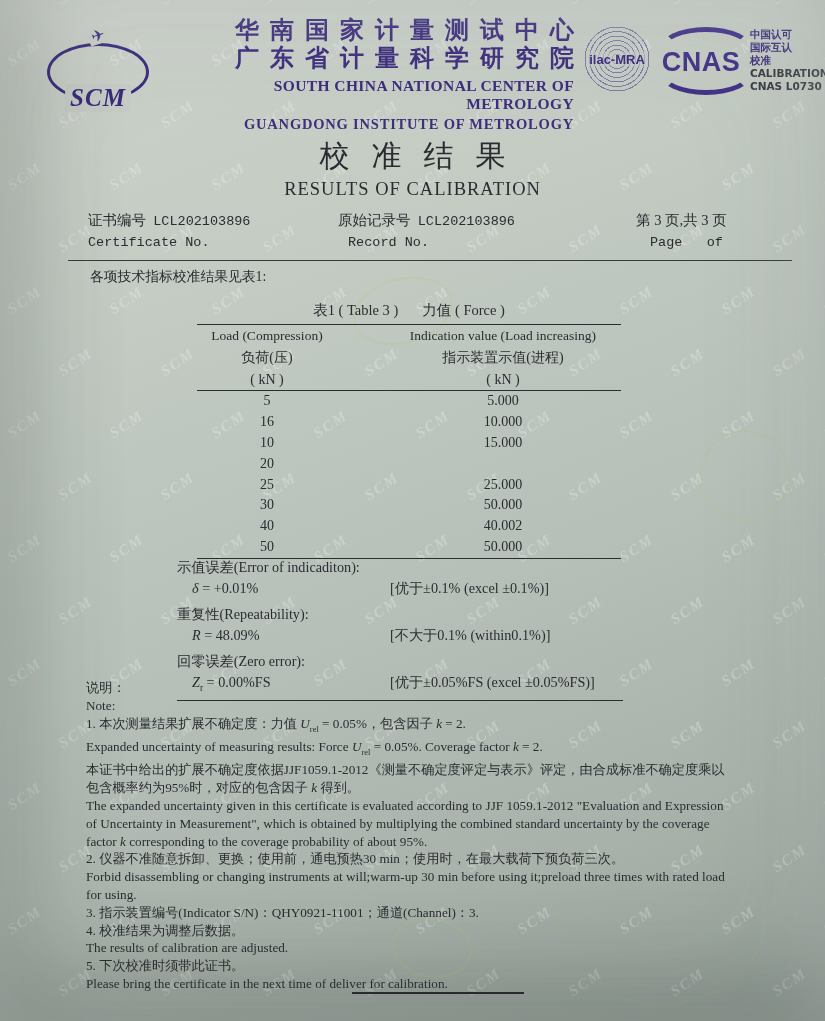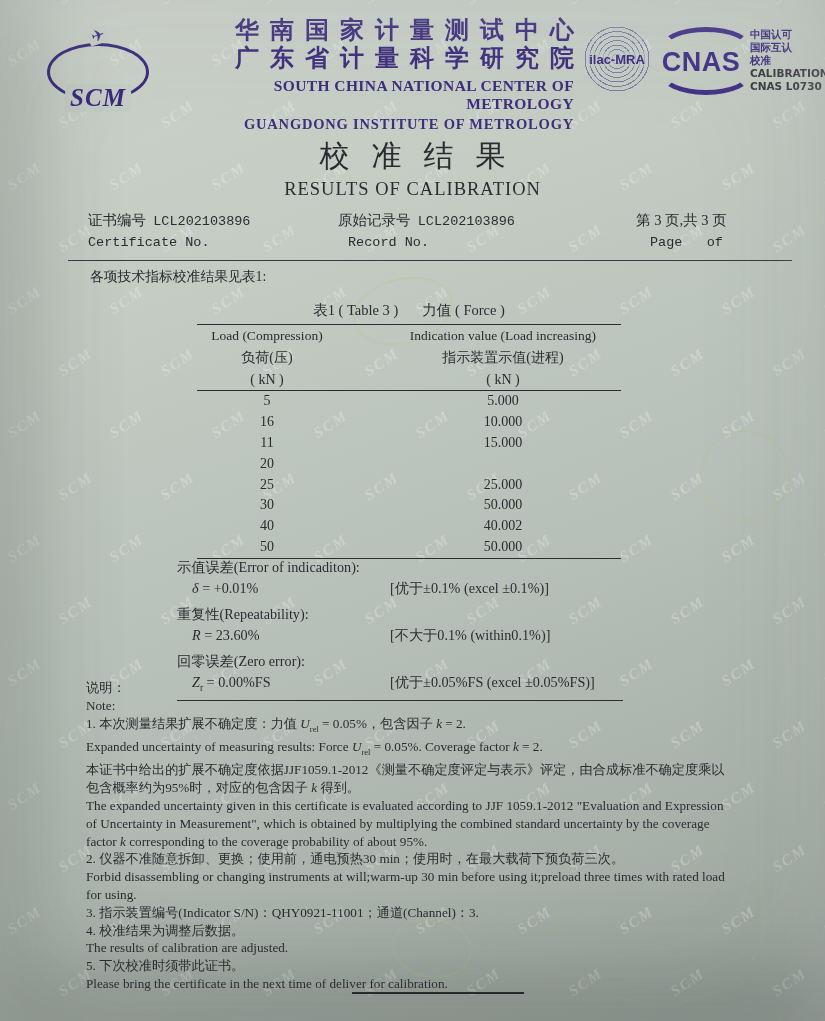--- a/index.html
+++ b/index.html
@@ -327,21 +327,21 @@
       <div class="t-body">
           <div class="t-row">
             <div class="c1">5</div>
             <div class="c2">5.000</div>
           </div>
           <div class="t-row">
             <div class="c1">16</div>
             <div class="c2">10.000</div>
           </div>
           <div class="t-row">
-            <div class="c1">11</div>
+            <div class="c1">10</div>
             <div class="c2">15.000</div>
           </div>
           <div class="t-row">
             <div class="c1">20</div>
           </div>
           <div class="t-row">
             <div class="c1">25</div>
             <div class="c2">25.000</div>
           </div>
           <div class="t-row">
@@ -361,21 +361,21 @@
     </div>
 
     <div class="results">
       <div class="res-label">示值误差(Error of indicaditon):</div>
       <div class="res-row">
         <span class="res-sym">δ</span><sub class="res-sub"></sub><span> = +0.01%</span>
         <span class="res-spec">[优于±0.1% (excel ±0.1%)]</span>
       </div>
       <div class="res-label">重复性(Repeatability):</div>
       <div class="res-row">
-        <span class="res-sym">R</span><sub class="res-sub"></sub><span> = 23.60%</span>
+        <span class="res-sym">R</span><sub class="res-sub"></sub><span> = 48.09%</span>
         <span class="res-spec">[不大于0.1% (within0.1%)]</span>
       </div>
       <div class="res-label">回零误差(Zero error):</div>
       <div class="res-row">
         <span class="res-sym">Z</span><sub class="res-sub">r</sub><span> = 0.00%FS</span>
         <span class="res-spec">[优于±0.05%FS (excel ±0.05%FS)]</span>
       </div>
     </div>
 
     <div class="notes">

